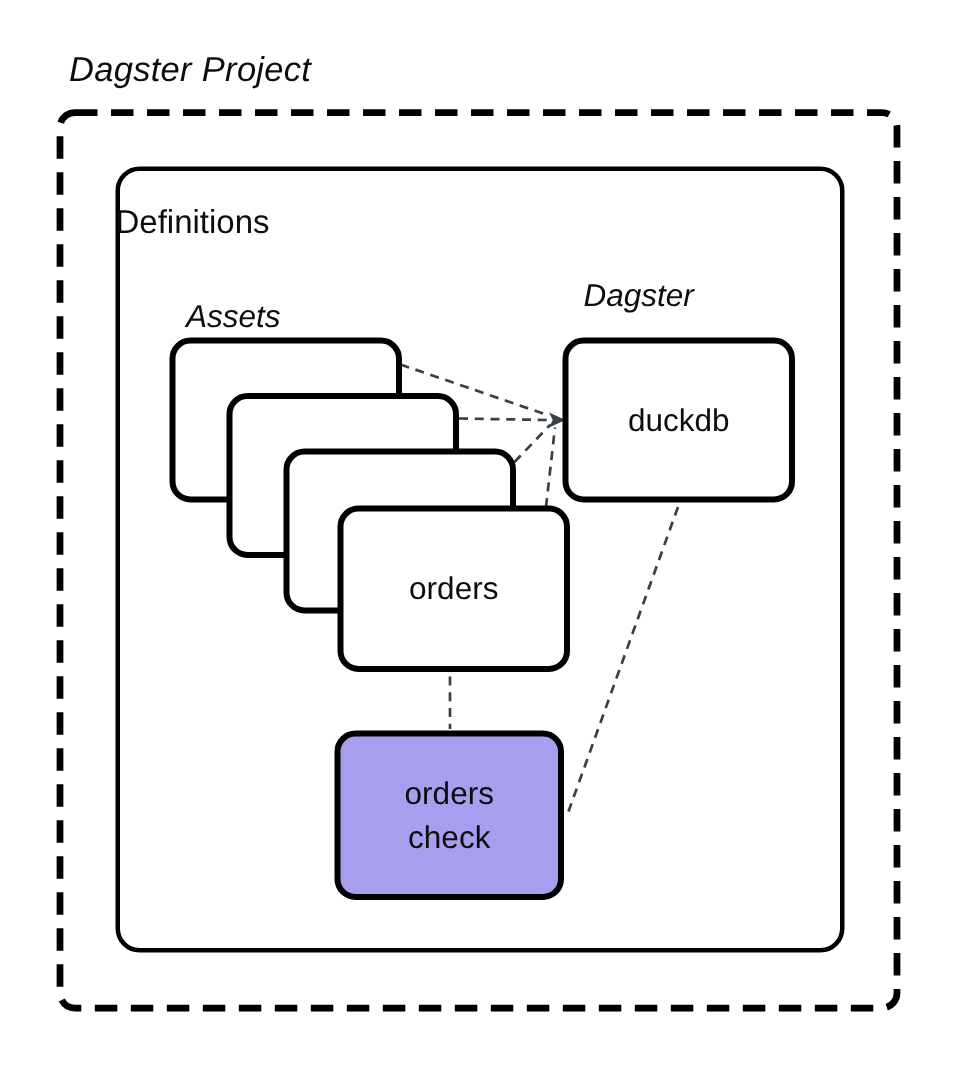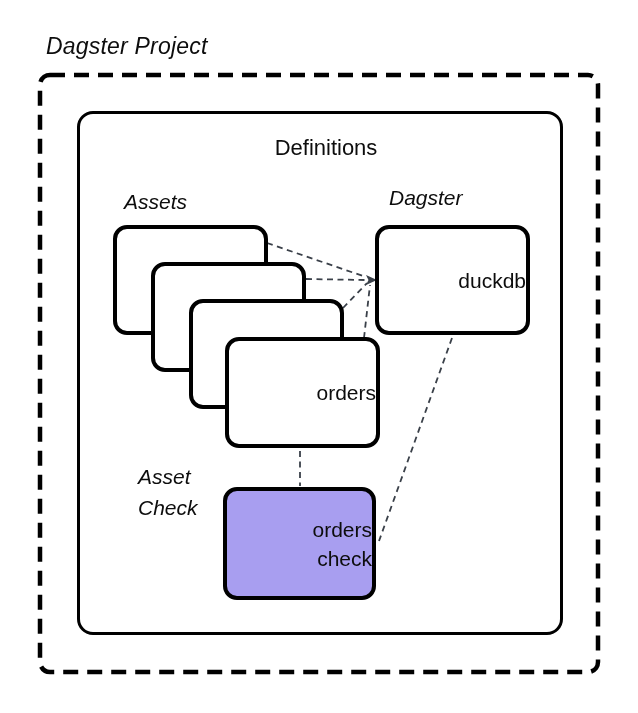--- a/index.html
+++ b/index.html
@@ -23,47 +23,47 @@
     z-index:2;
   }
 
   .definitions-box{
     position:absolute;left:77px;top:111px;width:486px;height:524px;
     background:#ffffff;border:3px solid var(--border);border-radius:16px;
     z-index:0;
   }
   .definitions-label{
     position:absolute;left:77px;top:135px;width:498px;
-    text-align:center;font-size:22px;z-index:2;
+    font-size:22px;z-index:2;
   }
 
   .overlay{position:absolute;left:0;top:0;z-index:1;}
   .outer-rect{
     fill:none;stroke:var(--border);stroke-width:4.5;
     stroke-dasharray:15 9;
   }
   .edge{
     fill:none;stroke:var(--connector);stroke-width:1.8;
     stroke-dasharray:6 4.5;
   }
   .arrowhead{fill:var(--connector);stroke:none;}
 
   .group-label{
     position:absolute;font-size:21px;font-style:italic;font-weight:500;
     z-index:2;white-space:nowrap;
   }
-  .assets-label{left:124px;top:190px;}
+  .assets-label{left:124px;top:200px;}
   .resource-label{left:389px;top:186px;}
   .check-label{left:138px;top:461px;line-height:31px;white-space:normal;}
   .check-label span{display:block;}
 
   .node{
     position:absolute;background:#ffffff;
     border:4px solid var(--border);border-radius:14px;
-    display:flex;flex-direction:column;align-items:flex-end;justify-content:center;
+    display:flex;flex-direction:column;align-items:center;justify-content:center;
     font-size:21px;line-height:29px;text-align:center;
     z-index:2;
   }
   .card{width:155px;height:110px;}
   .card1{left:113px;top:225px;}
   .card2{left:151px;top:262px;}
   .card3{left:189px;top:299px;}
   .card4{left:225px;top:337px;height:111px;}
   .duckdb{left:375px;top:225px;width:155px;height:110px;}
   .check-node{
@@ -100,23 +100,19 @@
   <div class="node card card2"></div>
   <div class="node card card3"></div>
   <div class="node card card4">
     <span>orders</span>
   </div>
 
   <div class="node duckdb">
     <span>duckdb</span>
   </div>
 
-  <div class="group-label check-label">
-    <span>Asset</span>
-    <span>Check</span>
-  </div>
 
   <div class="node check-node">
     <span>orders</span>
     <span>check</span>
   </div>
 
 </div>
 
 </body></html>

